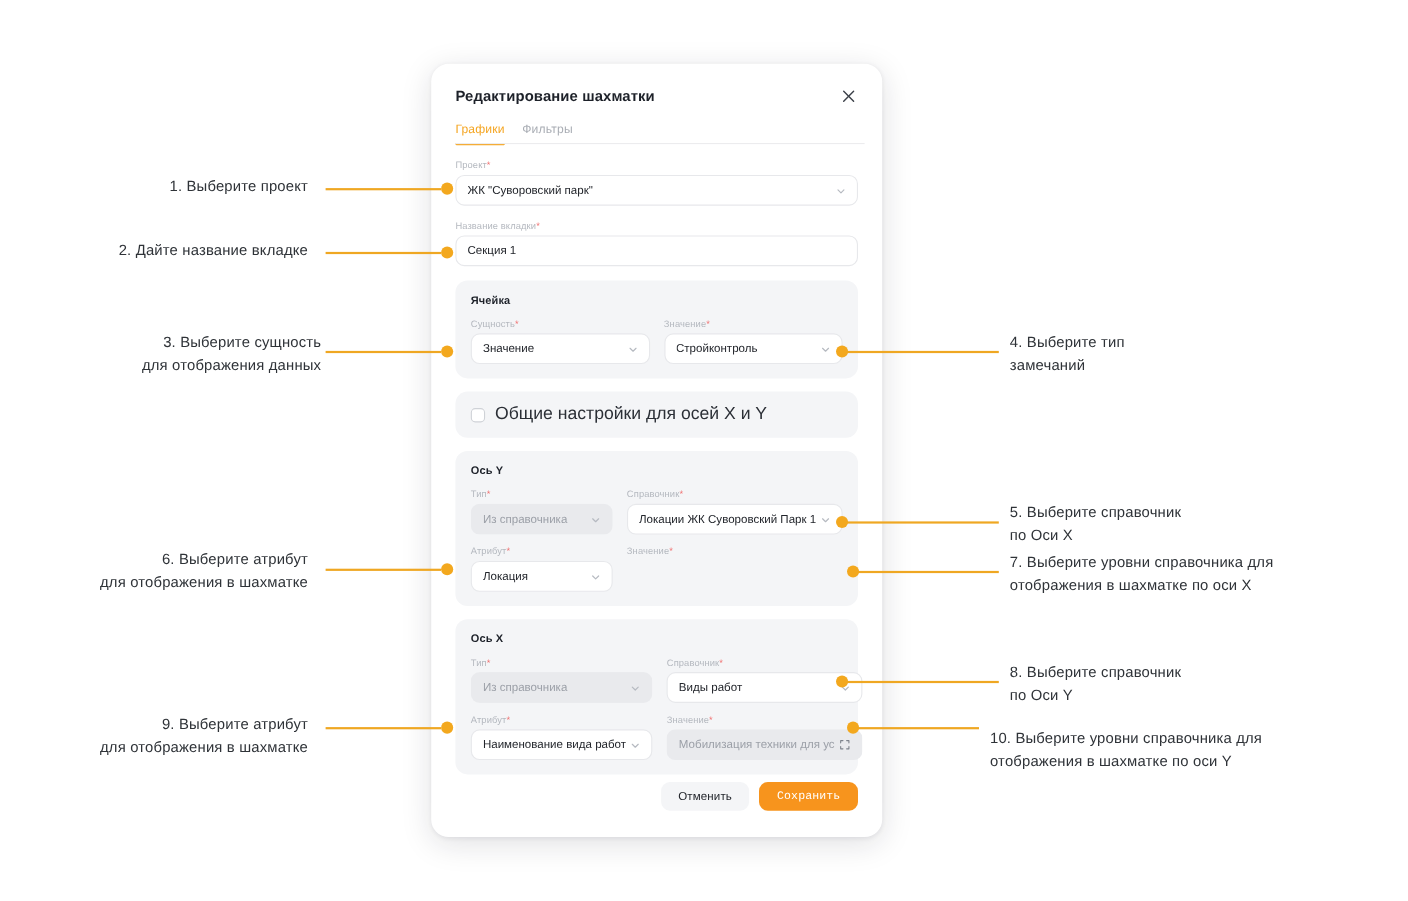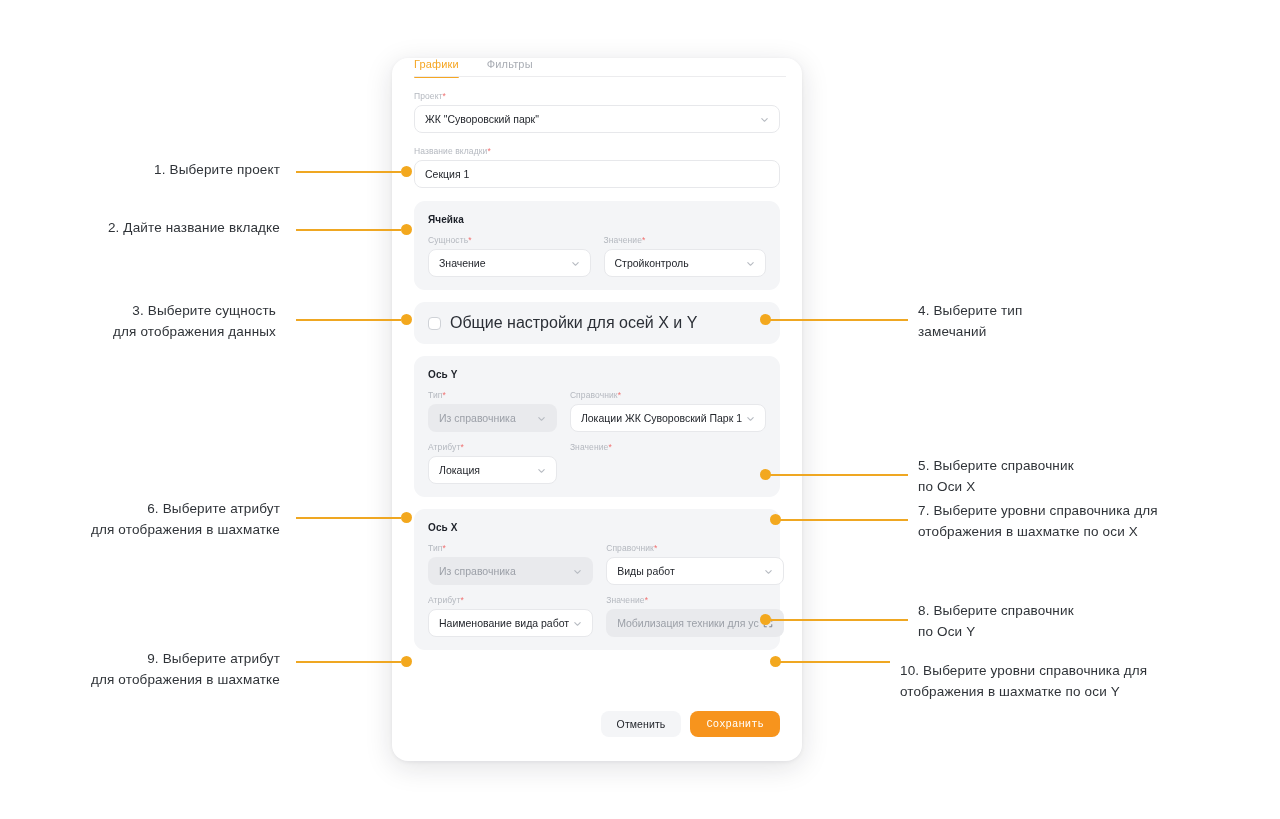--- a/index.html
+++ b/index.html
@@ -54,22 +54,23 @@
     align-items: center;
     justify-content: center;
     cursor: pointer;
     color: #3c4149;
   }
   .close-icon svg { display: block; }
 
   
   .tabs {
     display: flex;
-    gap: 28px;
+    gap: 16px;
     padding: 0 22px;
+    margin-top: 16px;
     position: relative;
   }
   .tabs::after {
     content: "";
     position: absolute;
     left: 22px; right: 16px; bottom: 0;
     height: 1px;
     background: #ececee;
   }
   .tab {
@@ -248,20 +249,29 @@
     background: #f3a81e;
   }
 </style>
 </head>
 <body>
 
 <div id="root">
 
   <div class="modal">
 
+    <div class="modal-header">
+      <div class="modal-title">Редактирование шахматки</div>
+      <div class="close-icon">
+        <svg width="13" height="13" viewBox="0 0 13 13" fill="none" stroke="currentColor" stroke-width="1.3" stroke-linecap="round">
+          <line x1="2" y1="2" x2="11" y2="11"></line>
+            <line x1="11" y1="2" x2="2" y2="11"></line>
+        </svg>
+      </div>
+    </div>
 
     <div class="tabs">
       <div class="tab active">Графики</div>
       <div class="tab">Фильтры</div>
     </div>
 
     <div class="modal-body">
 
       <div class="field-block">
         <div class="field-label">
@@ -444,21 +454,21 @@
   </div>
 
   <div class="ann right-al" style="left:20px; top:159px; width:260px;">1. Выберите проект</div>
   <div class="ann-line" style="left:296px; top:171px; width:105px;"></div>
   <div class="ann-dot" style="left:401px; top:166px;"></div>
 
   <div class="ann right-al" style="left:0px; top:217px; width:280px;">2. Дайте название вкладке</div>
   <div class="ann-line" style="left:296px; top:229px; width:105px;"></div>
   <div class="ann-dot" style="left:401px; top:224px;"></div>
 
-  <div class="ann right-al" style="left:16px; top:300px; width:260px;">3. Выберите сущность
+  <div class="ann right-al" style="left:32px; top:300px; width:260px;">3. Выберите сущность
 для отображения данных</div>
   <div class="ann-line" style="left:296px; top:319px; width:105px;"></div>
   <div class="ann-dot" style="left:401px; top:314px;"></div>
 
   <div class="ann left-al" style="left:918px; top:300px; width:280px;">4. Выберите тип
     замечаний</div>
   <div class="ann-line" style="left:770px; top:319px; width:138px;"></div>
   <div class="ann-dot" style="left:760px; top:314px;"></div>
 
   <div class="ann left-al" style="left:918px; top:455px; width:290px;">5. Выберите справочник

